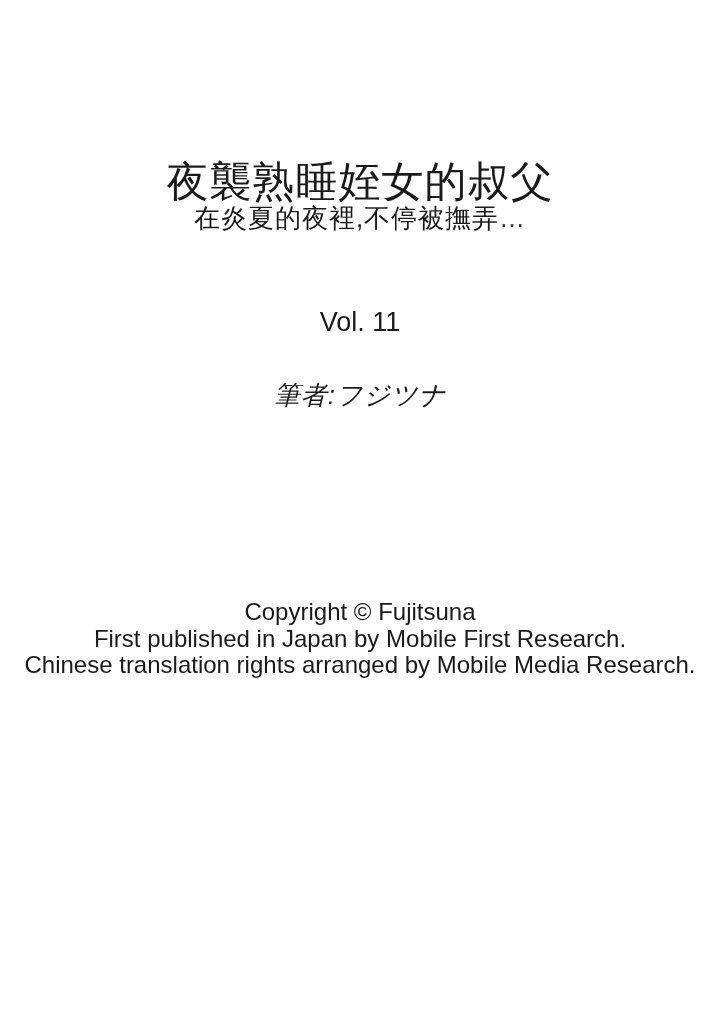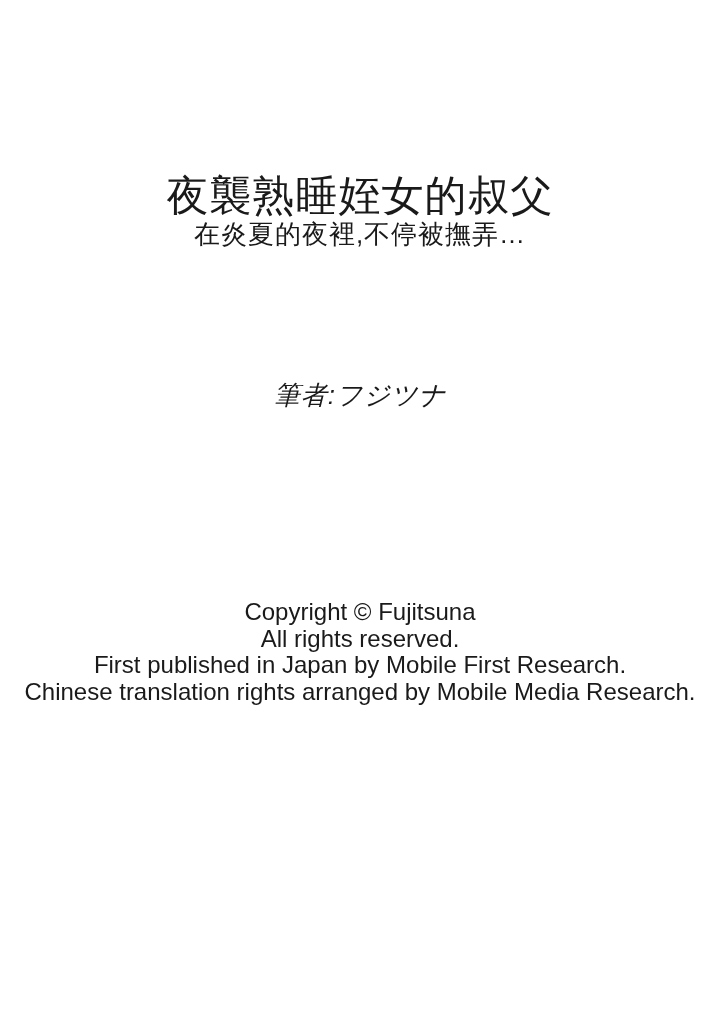--- a/index.html
+++ b/index.html
@@ -24,24 +24,23 @@
     text-align: center;
     margin: 0;
     white-space: nowrap;
   }
   .book-title {
     top: 159px;
     font-size: 42px;
     font-weight: 500;
     letter-spacing: 1px;
     line-height: 1.1;
-    margin-top: 14px;
   }
   .book-subtitle {
-    top: 220px;
+    top: 204px;
     font-size: 26px;
     font-weight: 400;
     letter-spacing: 1px;
     line-height: 1.1;
   }
   .volume-label {
     top: 308px;
     font-size: 27px;
     font-weight: 400;
     line-height: 1.1;
@@ -63,23 +62,23 @@
 </style>
 </head>
 <body>
 
 <div class="page">
 
   <h1 class="centered book-title">夜襲熟睡姪女的叔父</h1>
 
   <h2 class="centered book-subtitle">在炎夏的夜裡,不停被撫弄…</h2>
 
+  <div class="centered volume-label">Vol. 11</div>
 
   <div class="centered author-line">筆者:フジツナ</div>
 
   <div class="centered copyright-block">
     <div>Copyright © Fujitsuna</div>
-    <div>All rights reserved.</div>
     <div>First published in Japan by Mobile First Research.</div>
     <div>Chinese translation rights arranged by Mobile Media Research.</div>
   </div>
 
 </div>
 
 </body></html>

